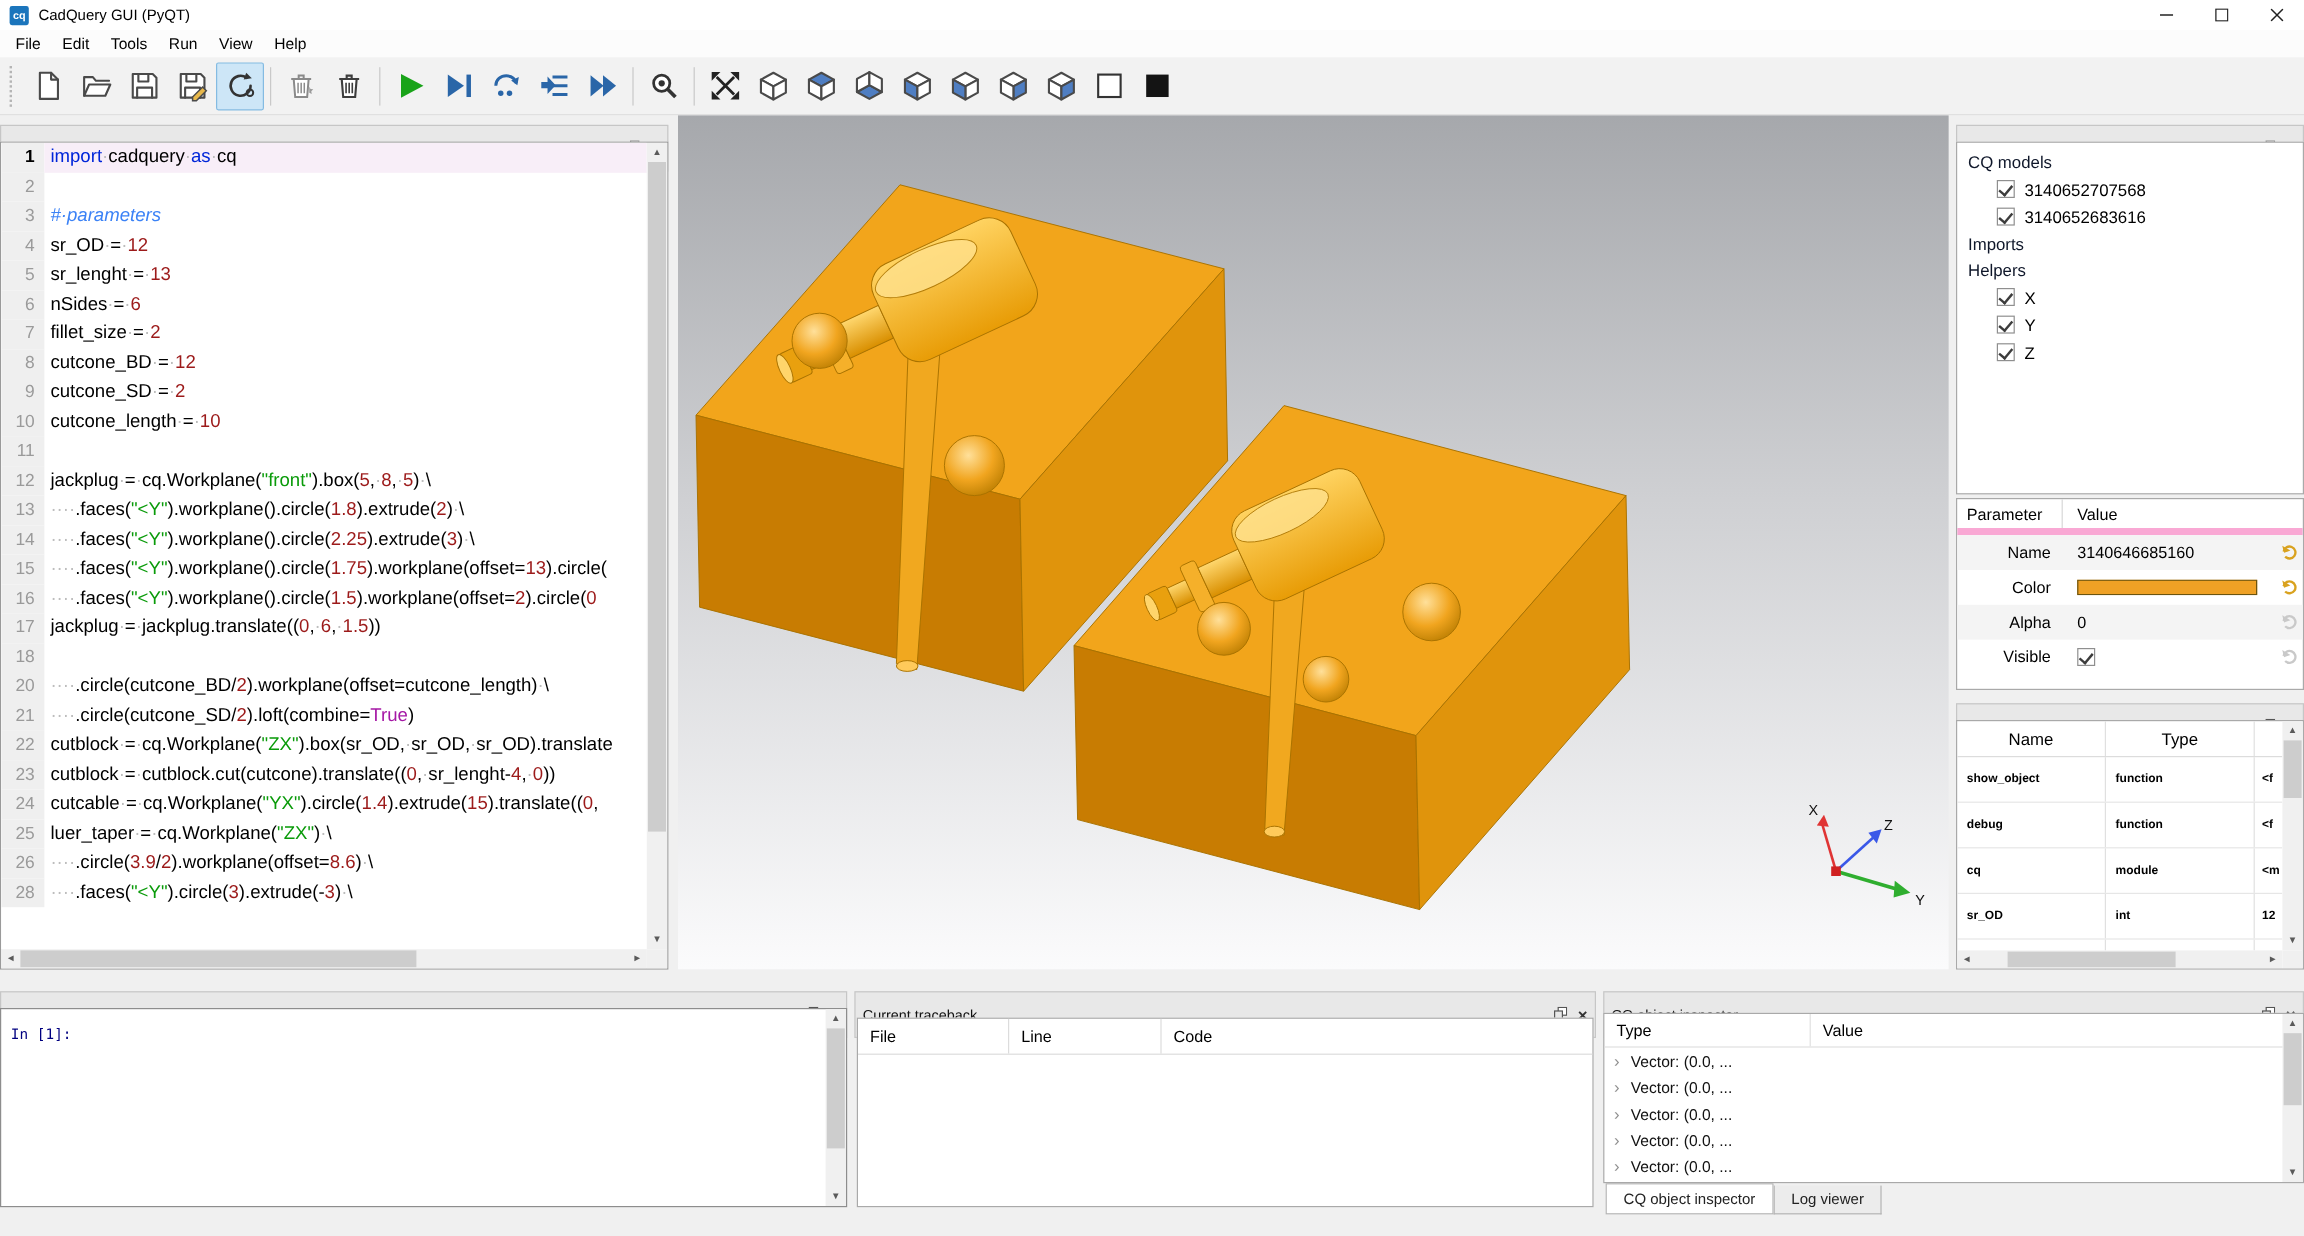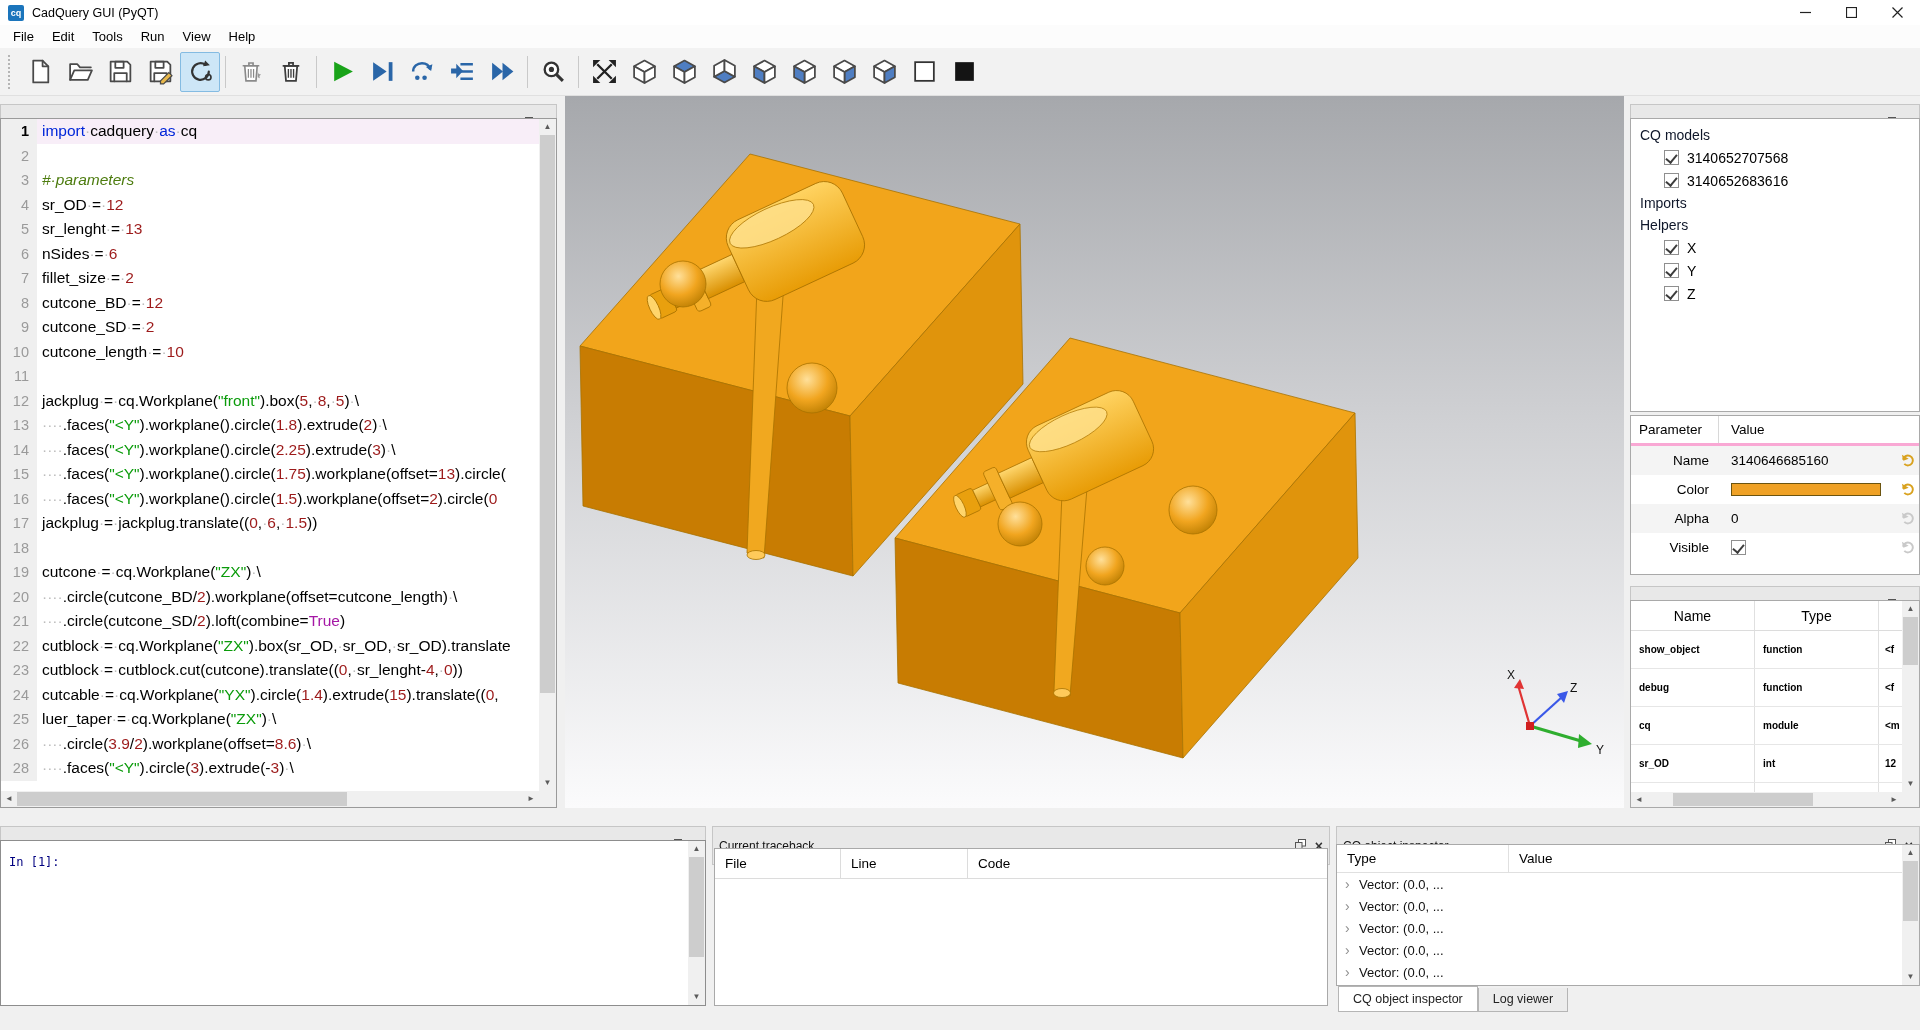--- a/index.html
+++ b/index.html
@@ -35,21 +35,21 @@
 
 #editor {position:absolute; left:0; top:96px; width:557px; height:712px;}
 #editor-body {position:absolute; top:22px; left:0; right:0; bottom:0; background:#fff; border:1px solid #9a9a9a;}
 #code {position:absolute; top:0; left:0; right:17px; bottom:16px; overflow:hidden; background:#fff;}
 .cl {height:24.5px; display:flex; align-items:center; white-space:pre;}
 .ln {width:36px; padding-right:8px; text-align:right; flex:none; color:#9a9a9a; font-size:14.5px; background:#efefef; height:100%; line-height:24.5px;}
 .cl.cur .ln {color:#000; font-weight:bold;}
 .ct {flex:1; padding-left:5px; font-size:15.5px; height:100%; line-height:24.5px; overflow:hidden;}
 .cl.cur .ct {background:#f8eef8;}
 .tk-p {color:#000;} .tk-k {color:#0026d9;} .tk-n {color:#9c1a1a;} .tk-s {color:#0a9b0a;}
-.tk-b {color:#a517a5;} .tk-c {color:#4d7c0f; font-style:italic;} .tk-d {color:#bcbcbc;}
+.tk-b {color:#a517a5;} .tk-c {color:#3b82f6; font-style:italic;} .tk-d {color:#bcbcbc;}
 
 
 .vsb {position:absolute; top:0; right:0; bottom:16px; width:17px; background:#f0f0f0;}
 .hsb {position:absolute; left:0; right:17px; bottom:0; height:16px; background:#f0f0f0;}
 .sb-ar {position:absolute; color:#5a5a5a; font-size:8px; text-align:center; width:17px; height:16px; line-height:16px;}
 .hsb .sb-ar {width:16px; height:16px;}
 .thumb {position:absolute; background:#cdcdcd;}
 .sbcorner {position:absolute; right:0; bottom:0; width:17px; height:16px; background:#f0f0f0;}
 
 
@@ -59,21 +59,21 @@
 
 #objects {position:absolute; left:1630px; top:96px; width:290px; height:316px;}
 #objects-body {position:absolute; top:22px; left:0; right:0; bottom:0; background:#fff; border:1px solid #a9a9a9; padding-top:5px; overflow:hidden;}
 .troot {font-size:14px; padding:3px 0 3px 9px; color:#0f172a;}
 .tchild {display:flex; align-items:center; gap:8px; padding:3.5px 0 3.5px 33px; font-size:14px;}
 .cb {width:15px; height:15px; border:1px solid #8f8f8f; background:#fff; position:relative; flex:none;}
 .cb.on::after {content:""; position:absolute; left:3px; top:0.5px; width:5px; height:9px; border-right:2px solid #3c3c3c; border-bottom:2px solid #3c3c3c; transform:rotate(40deg);}
 
 
 #props {position:absolute; left:1630px; top:415px; width:290px; height:160px; background:#fff; border:1px solid #a9a9a9; overflow:hidden;}
-.phead {display:flex; height:30px; align-items:center; border-bottom:3px solid #f9a8d4; font-size:13.5px;}
+.phead {display:flex; height:30px; align-items:center; border-bottom:6px solid #f9a8d4; font-size:13.5px;}
 .phead .c1 {width:88px; padding-left:8px; border-right:1px solid #d8d8d8; height:100%; display:flex; align-items:center;}
 .phead .c2 {padding-left:12px;}
 .prow {display:flex; height:29px; align-items:center; font-size:13.5px;}
 .prow.odd {background:#f4f4f4;}
 .plabel {width:88px; text-align:right; padding-right:10px; flex:none;}
 .pval {flex:1; padding-left:12px; display:flex; align-items:center; overflow:hidden;}
 .swatch {width:150px; height:13px; border:1px solid #6b5410;}
 .revert {width:24px; flex:none; display:flex; justify-content:center;}
 .revert svg {width:15px; height:15px;}
 
@@ -398,21 +398,20 @@
           <div class="cl"><span class="ln">9</span><div class="ct"><span class="tk-p">cutcone_SD</span><span class="tk-d">·</span><span class="tk-p">=</span><span class="tk-d">·</span><span class="tk-n">2</span></div></div>
           <div class="cl"><span class="ln">10</span><div class="ct"><span class="tk-p">cutcone_length</span><span class="tk-d">·</span><span class="tk-p">=</span><span class="tk-d">·</span><span class="tk-n">10</span></div></div>
           <div class="cl"><span class="ln">11</span><div class="ct"></div></div>
           <div class="cl"><span class="ln">12</span><div class="ct"><span class="tk-p">jackplug</span><span class="tk-d">·</span><span class="tk-p">=</span><span class="tk-d">·</span><span class="tk-p">cq.Workplane(</span><span class="tk-s">"front"</span><span class="tk-p">).box(</span><span class="tk-n">5</span><span class="tk-p">,</span><span class="tk-d">·</span><span class="tk-n">8</span><span class="tk-p">,</span><span class="tk-d">·</span><span class="tk-n">5</span><span class="tk-p">)</span><span class="tk-d">·</span><span class="tk-p">\</span></div></div>
           <div class="cl"><span class="ln">13</span><div class="ct"><span class="tk-d">····</span><span class="tk-p">.faces(</span><span class="tk-s">"&lt;Y"</span><span class="tk-p">).workplane().circle(</span><span class="tk-n">1.8</span><span class="tk-p">).extrude(</span><span class="tk-n">2</span><span class="tk-p">)</span><span class="tk-d">·</span><span class="tk-p">\</span></div></div>
           <div class="cl"><span class="ln">14</span><div class="ct"><span class="tk-d">····</span><span class="tk-p">.faces(</span><span class="tk-s">"&lt;Y"</span><span class="tk-p">).workplane().circle(</span><span class="tk-n">2.25</span><span class="tk-p">).extrude(</span><span class="tk-n">3</span><span class="tk-p">)</span><span class="tk-d">·</span><span class="tk-p">\</span></div></div>
           <div class="cl"><span class="ln">15</span><div class="ct"><span class="tk-d">····</span><span class="tk-p">.faces(</span><span class="tk-s">"&lt;Y"</span><span class="tk-p">).workplane().circle(</span><span class="tk-n">1.75</span><span class="tk-p">).workplane(offset=</span><span class="tk-n">13</span><span class="tk-p">).circle(</span></div></div>
           <div class="cl"><span class="ln">16</span><div class="ct"><span class="tk-d">····</span><span class="tk-p">.faces(</span><span class="tk-s">"&lt;Y"</span><span class="tk-p">).workplane().circle(</span><span class="tk-n">1.5</span><span class="tk-p">).workplane(offset=</span><span class="tk-n">2</span><span class="tk-p">).circle(</span><span class="tk-n">0</span></div></div>
           <div class="cl"><span class="ln">17</span><div class="ct"><span class="tk-p">jackplug</span><span class="tk-d">·</span><span class="tk-p">=</span><span class="tk-d">·</span><span class="tk-p">jackplug.translate((</span><span class="tk-n">0</span><span class="tk-p">,</span><span class="tk-d">·</span><span class="tk-n">6</span><span class="tk-p">,</span><span class="tk-d">·</span><span class="tk-n">1.5</span><span class="tk-p">))</span></div></div>
           <div class="cl"><span class="ln">18</span><div class="ct"></div></div>
-          <div class="cl"><span class="ln">19</span><div class="ct"><span class="tk-p">cutcone</span><span class="tk-d">·</span><span class="tk-p">=</span><span class="tk-d">·</span><span class="tk-p">cq.Workplane(</span><span class="tk-s">"ZX"</span><span class="tk-p">)</span><span class="tk-d">·</span><span class="tk-p">\</span></div></div>
           <div class="cl"><span class="ln">20</span><div class="ct"><span class="tk-d">····</span><span class="tk-p">.circle(cutcone_BD/</span><span class="tk-n">2</span><span class="tk-p">).workplane(offset=cutcone_length)</span><span class="tk-d">·</span><span class="tk-p">\</span></div></div>
           <div class="cl"><span class="ln">21</span><div class="ct"><span class="tk-d">····</span><span class="tk-p">.circle(cutcone_SD/</span><span class="tk-n">2</span><span class="tk-p">).loft(combine=</span><span class="tk-b">True</span><span class="tk-p">)</span></div></div>
           <div class="cl"><span class="ln">22</span><div class="ct"><span class="tk-p">cutblock</span><span class="tk-d">·</span><span class="tk-p">=</span><span class="tk-d">·</span><span class="tk-p">cq.Workplane(</span><span class="tk-s">"ZX"</span><span class="tk-p">).box(sr_OD,</span><span class="tk-d">·</span><span class="tk-p">sr_OD,</span><span class="tk-d">·</span><span class="tk-p">sr_OD).translate</span></div></div>
           <div class="cl"><span class="ln">23</span><div class="ct"><span class="tk-p">cutblock</span><span class="tk-d">·</span><span class="tk-p">=</span><span class="tk-d">·</span><span class="tk-p">cutblock.cut(cutcone).translate((</span><span class="tk-n">0</span><span class="tk-p">,</span><span class="tk-d">·</span><span class="tk-p">sr_lenght-</span><span class="tk-n">4</span><span class="tk-p">,</span><span class="tk-d">·</span><span class="tk-n">0</span><span class="tk-p">))</span></div></div>
           <div class="cl"><span class="ln">24</span><div class="ct"><span class="tk-p">cutcable</span><span class="tk-d">·</span><span class="tk-p">=</span><span class="tk-d">·</span><span class="tk-p">cq.Workplane(</span><span class="tk-s">"YX"</span><span class="tk-p">).circle(</span><span class="tk-n">1.4</span><span class="tk-p">).extrude(</span><span class="tk-n">15</span><span class="tk-p">).translate((</span><span class="tk-n">0</span><span class="tk-p">,</span></div></div>
           <div class="cl"><span class="ln">25</span><div class="ct"><span class="tk-p">luer_taper</span><span class="tk-d">·</span><span class="tk-p">=</span><span class="tk-d">·</span><span class="tk-p">cq.Workplane(</span><span class="tk-s">"ZX"</span><span class="tk-p">)</span><span class="tk-d">·</span><span class="tk-p">\</span></div></div>
           <div class="cl"><span class="ln">26</span><div class="ct"><span class="tk-d">····</span><span class="tk-p">.circle(</span><span class="tk-n">3.9</span><span class="tk-p">/</span><span class="tk-n">2</span><span class="tk-p">).workplane(offset=</span><span class="tk-n">8.6</span><span class="tk-p">)</span><span class="tk-d">·</span><span class="tk-p">\</span></div></div>
           <div class="cl"><span class="ln">28</span><div class="ct"><span class="tk-d">····</span><span class="tk-p">.faces(</span><span class="tk-s">"&lt;Y"</span><span class="tk-p">).circle(</span><span class="tk-n">3</span><span class="tk-p">).extrude(-</span><span class="tk-n">3</span><span class="tk-p">)</span><span class="tk-d">·</span><span class="tk-p">\</span></div></div>
         </div>
       <div class="vsb">

